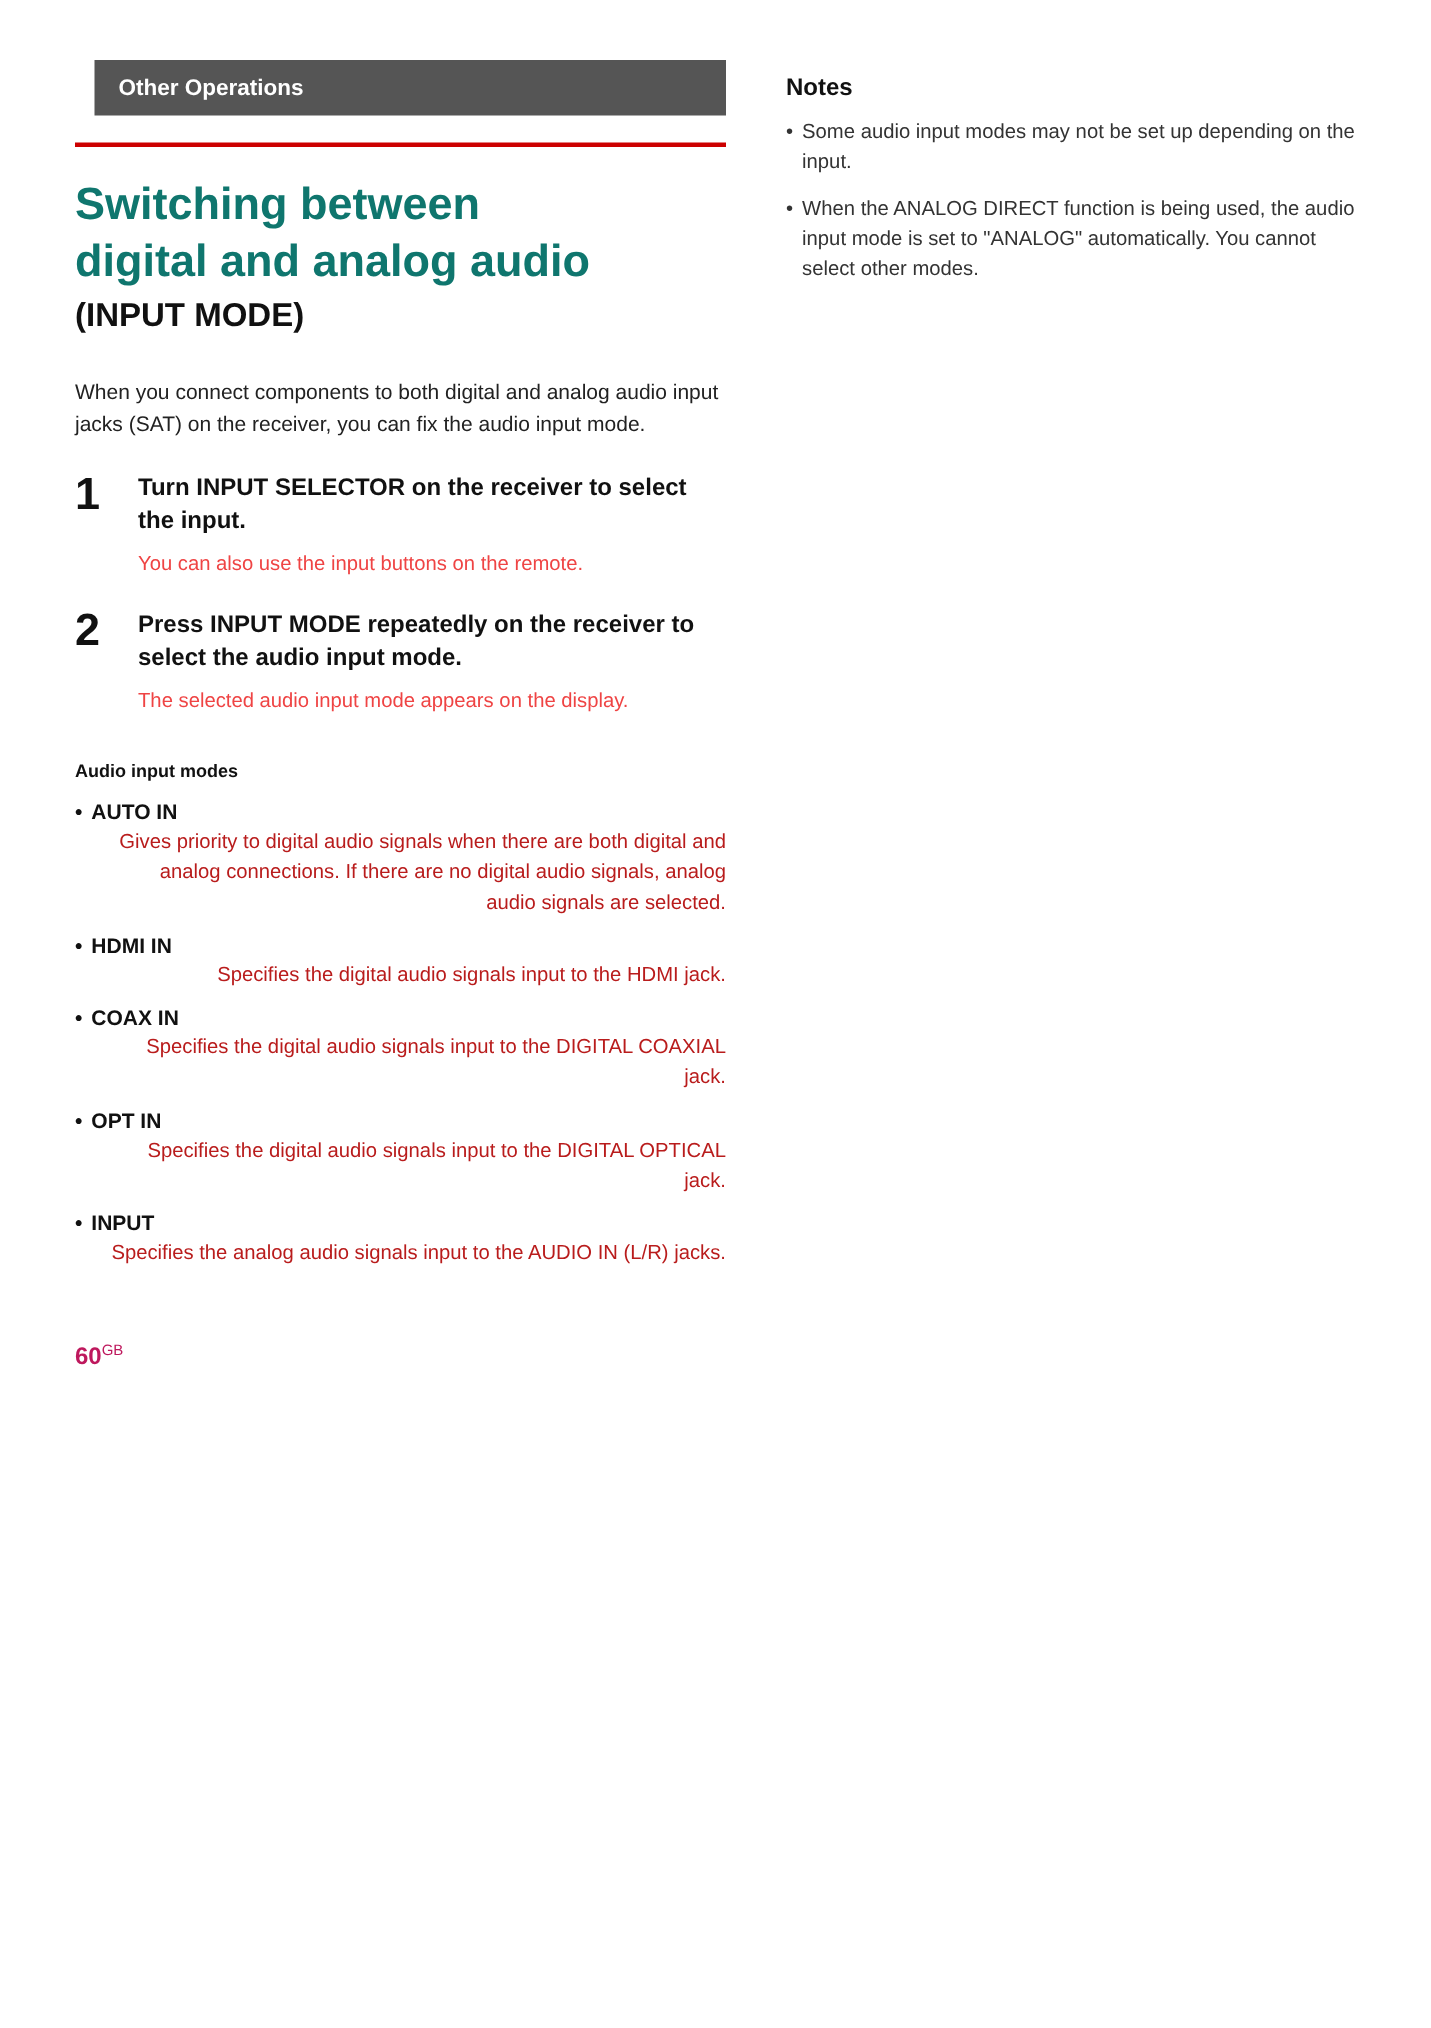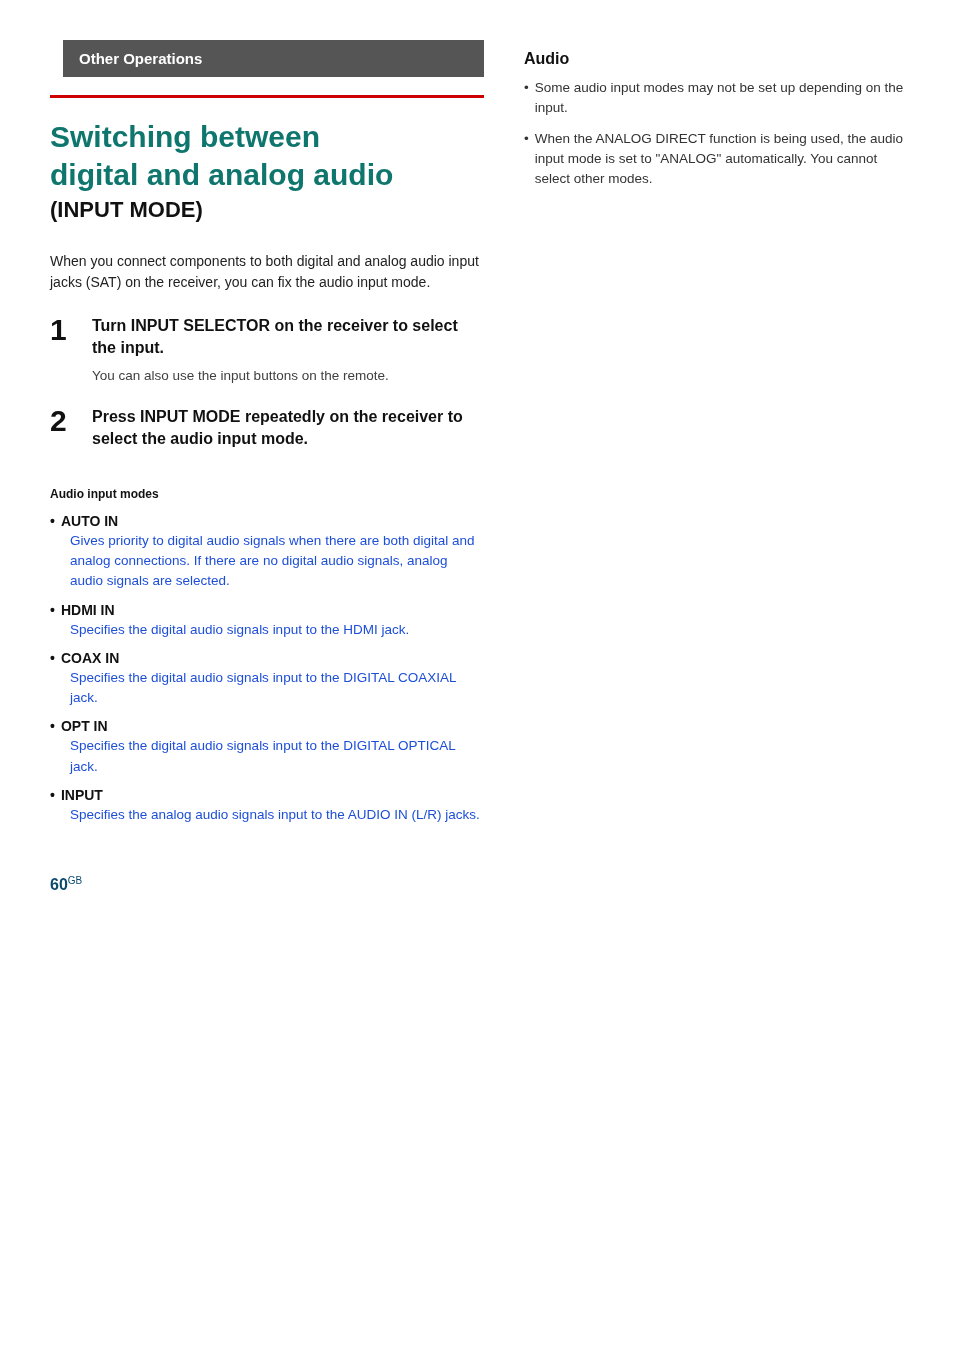--- a/index.html
+++ b/index.html
@@ -96,21 +96,21 @@
       font-size: 16px;
       font-weight: bold;
       line-height: 1.4;
       margin-bottom: 6px;
       color: #111111;
     }
 
     .step-desc {
       font-size: 13.5px;
       line-height: 1.5;
-      color: #404040;
+      color: #ef4444;
       margin-left: 0;
     }
 
     .section-title {
       font-size: 12px;
       font-weight: bold;
       margin-top: 30px;
       margin-bottom: 12px;
       color: #111111;
     }
@@ -135,22 +135,23 @@
     }
 
     .bullet {
       font-size: 14px;
       margin-top: 0px;
     }
 
     .mode-desc {
       font-size: 13.5px;
       line-height: 1.5;
-      color: #1d4ed8;
+      color: #b91c1c;
       padding-left: 20px;
+      text-align: right;
     }
 
     
     .notes-title {
       font-size: 16px;
       font-weight: bold;
       margin-bottom: 10px;
       color: #111111;
     }
 
@@ -178,21 +179,21 @@
     .page-footer {
       margin-top: auto;
       padding-top: 40px;
       display: flex;
       align-items: flex-end;
     }
 
     .page-number {
       font-size: 16px;
       font-weight: bold;
-      color: #0c4a6e;
+      color: #be185d;
     }
 
     .page-number sup {
       font-size: 10px;
       font-weight: normal;
     }
 
     
     .red-separator {
       height: 3px;
@@ -233,20 +234,21 @@
           <div class="step-desc">You can also use the input buttons on the remote.</div>
         </div>
       </div>
 
       <div class="step">
         <div class="step-number">
           <span>2</span>
         </div>
         <div class="step-content">
           <div class="step-heading">Press INPUT MODE repeatedly on the receiver to select the audio input mode.</div>
+          <div class="step-desc">The selected audio input mode appears on the display.</div>
         </div>
       </div>
 
       <div class="section-title">Audio input modes</div>
 
       <ul class="mode-list">
         <li>
           <div class="mode-name">
             <span class="bullet">•</span>
             <span>AUTO IN</span>
@@ -285,21 +287,21 @@
 
       <div class="page-footer">
         <span class="page-number">
           <span>60</span><sup>GB</sup>
         </span>
       </div>
 
     </div>
 
     <div class="right-column">
-      <div class="notes-title">Audio</div>
+      <div class="notes-title">Notes</div>
       <ul class="notes-list">
         <li>
           <span class="note-bullet">•</span>
           <span>Some audio input modes may not be set up depending on the input.</span>
         </li>
         <li>
           <span class="note-bullet">•</span>
           <span>When the ANALOG DIRECT function is being used, the audio input mode is set to "ANALOG" automatically. You cannot select other modes.</span>
         </li>
       </ul>

